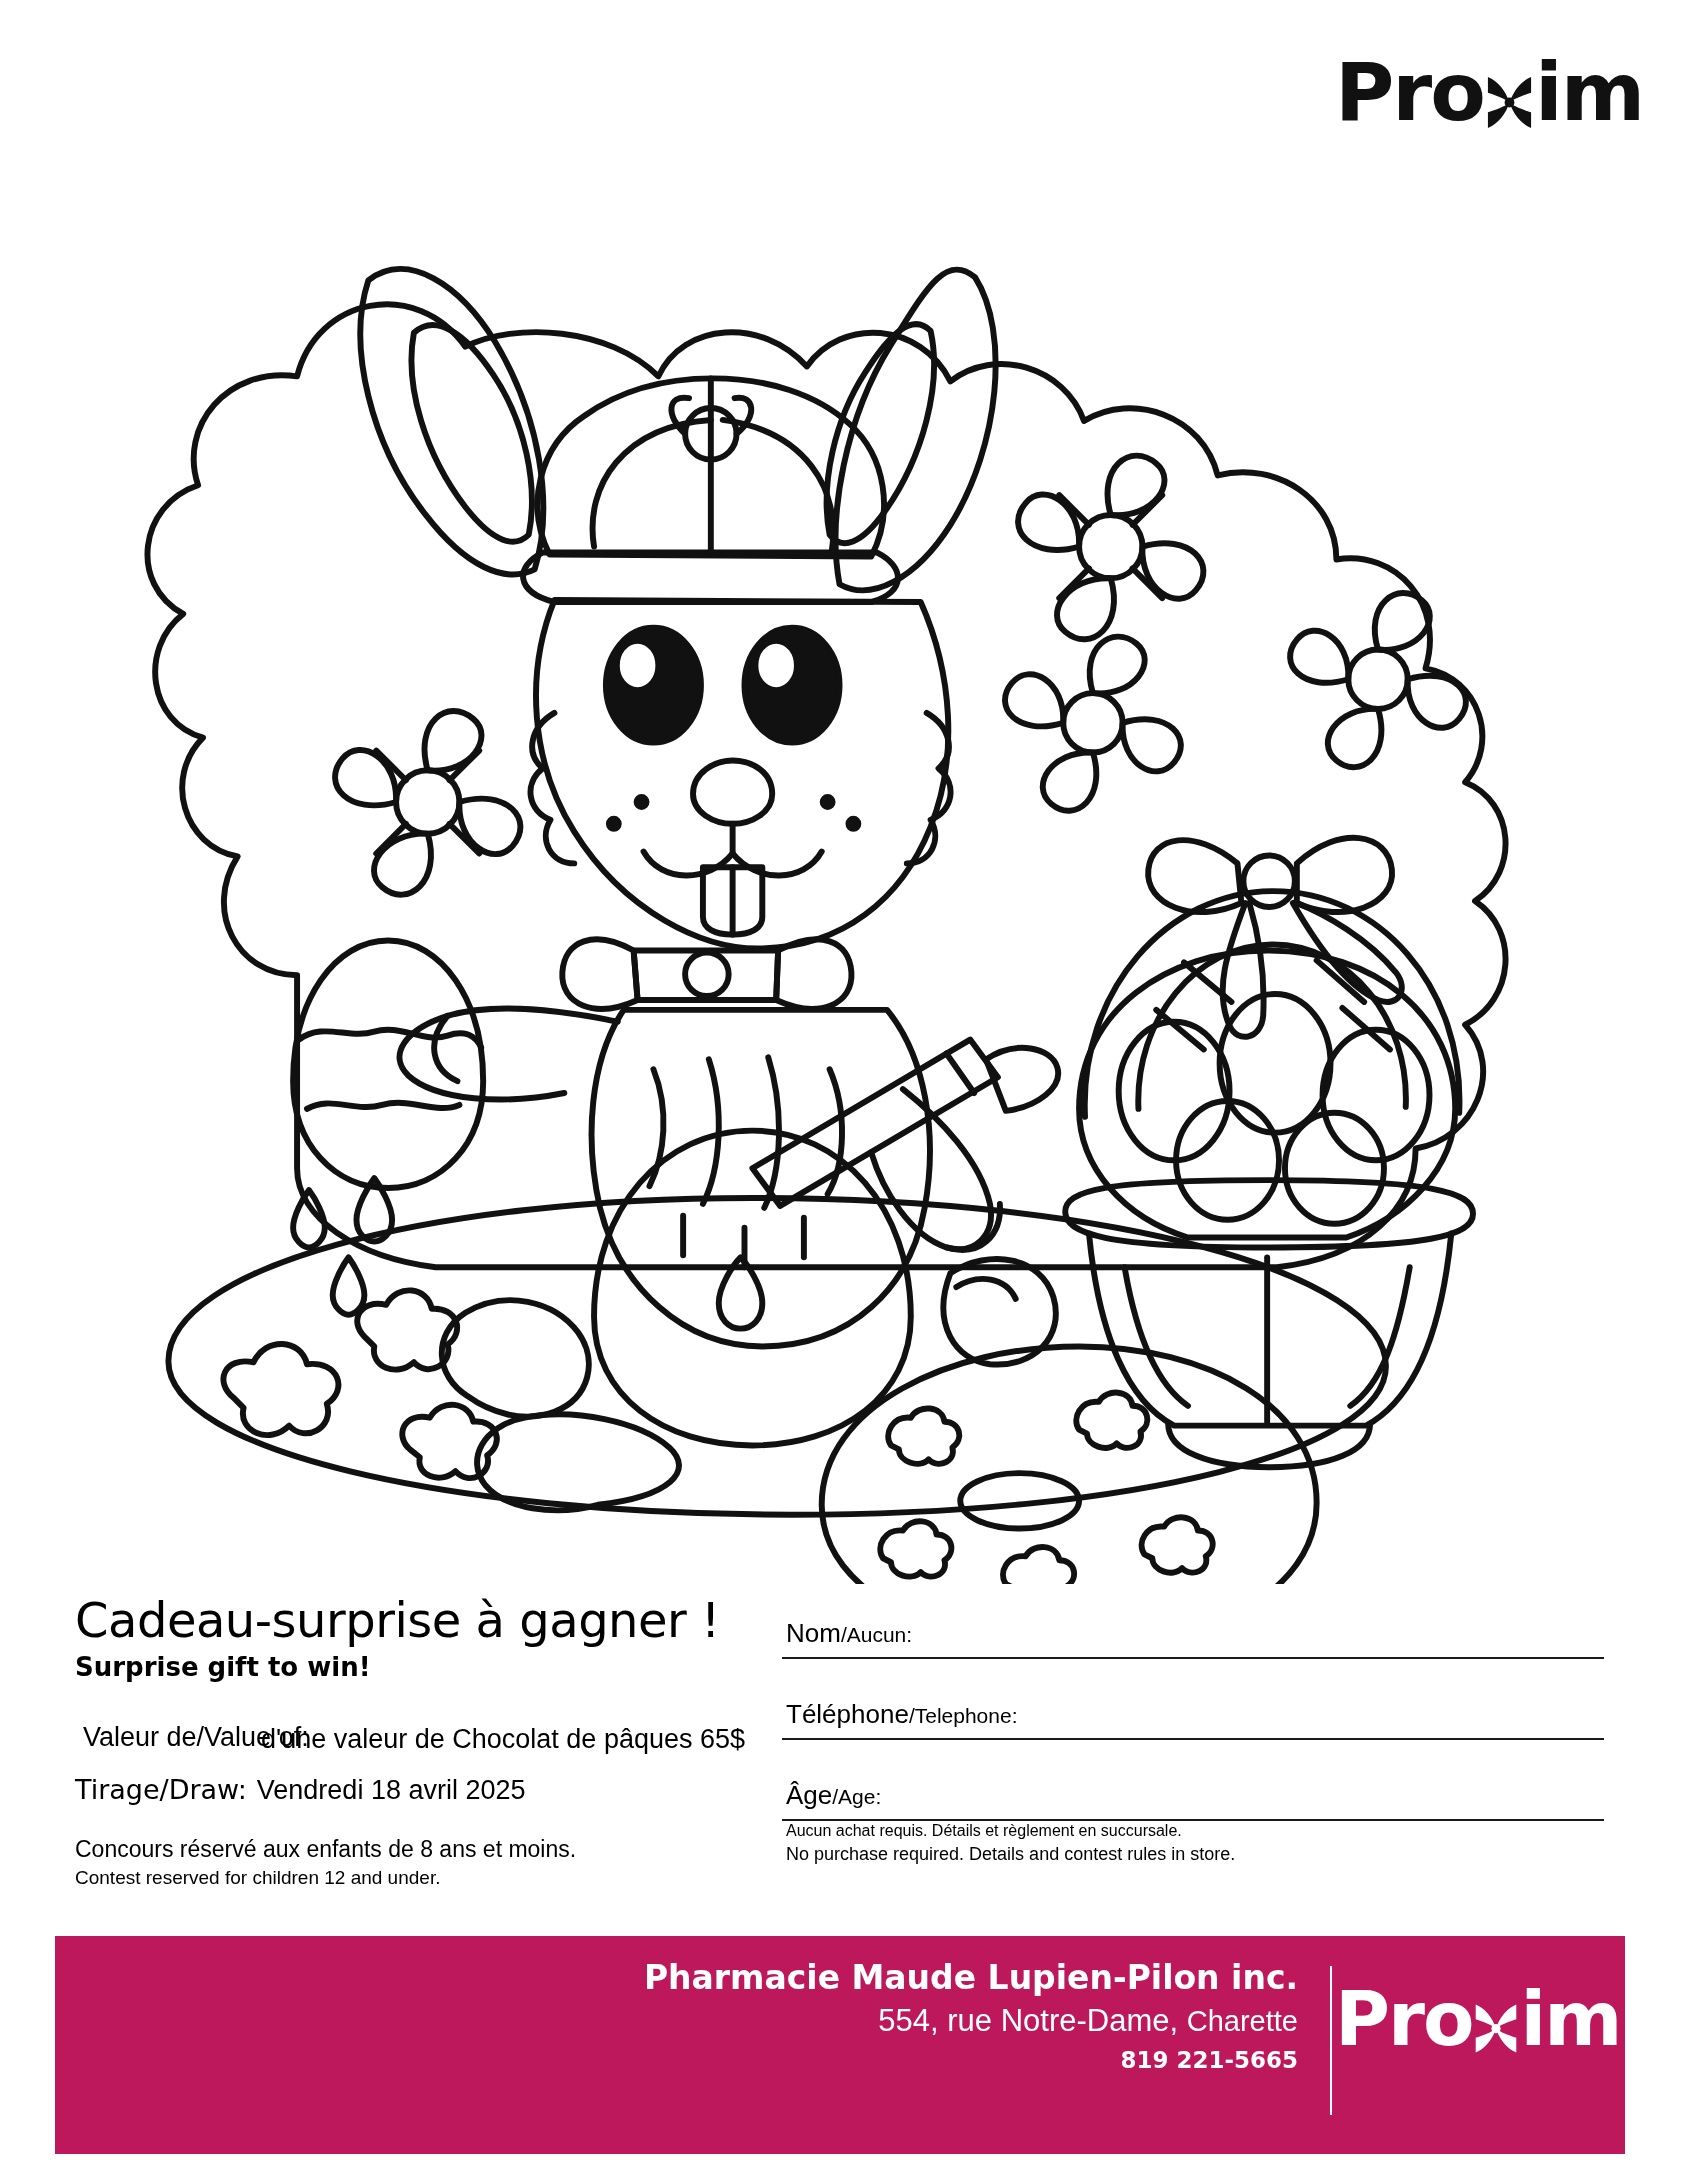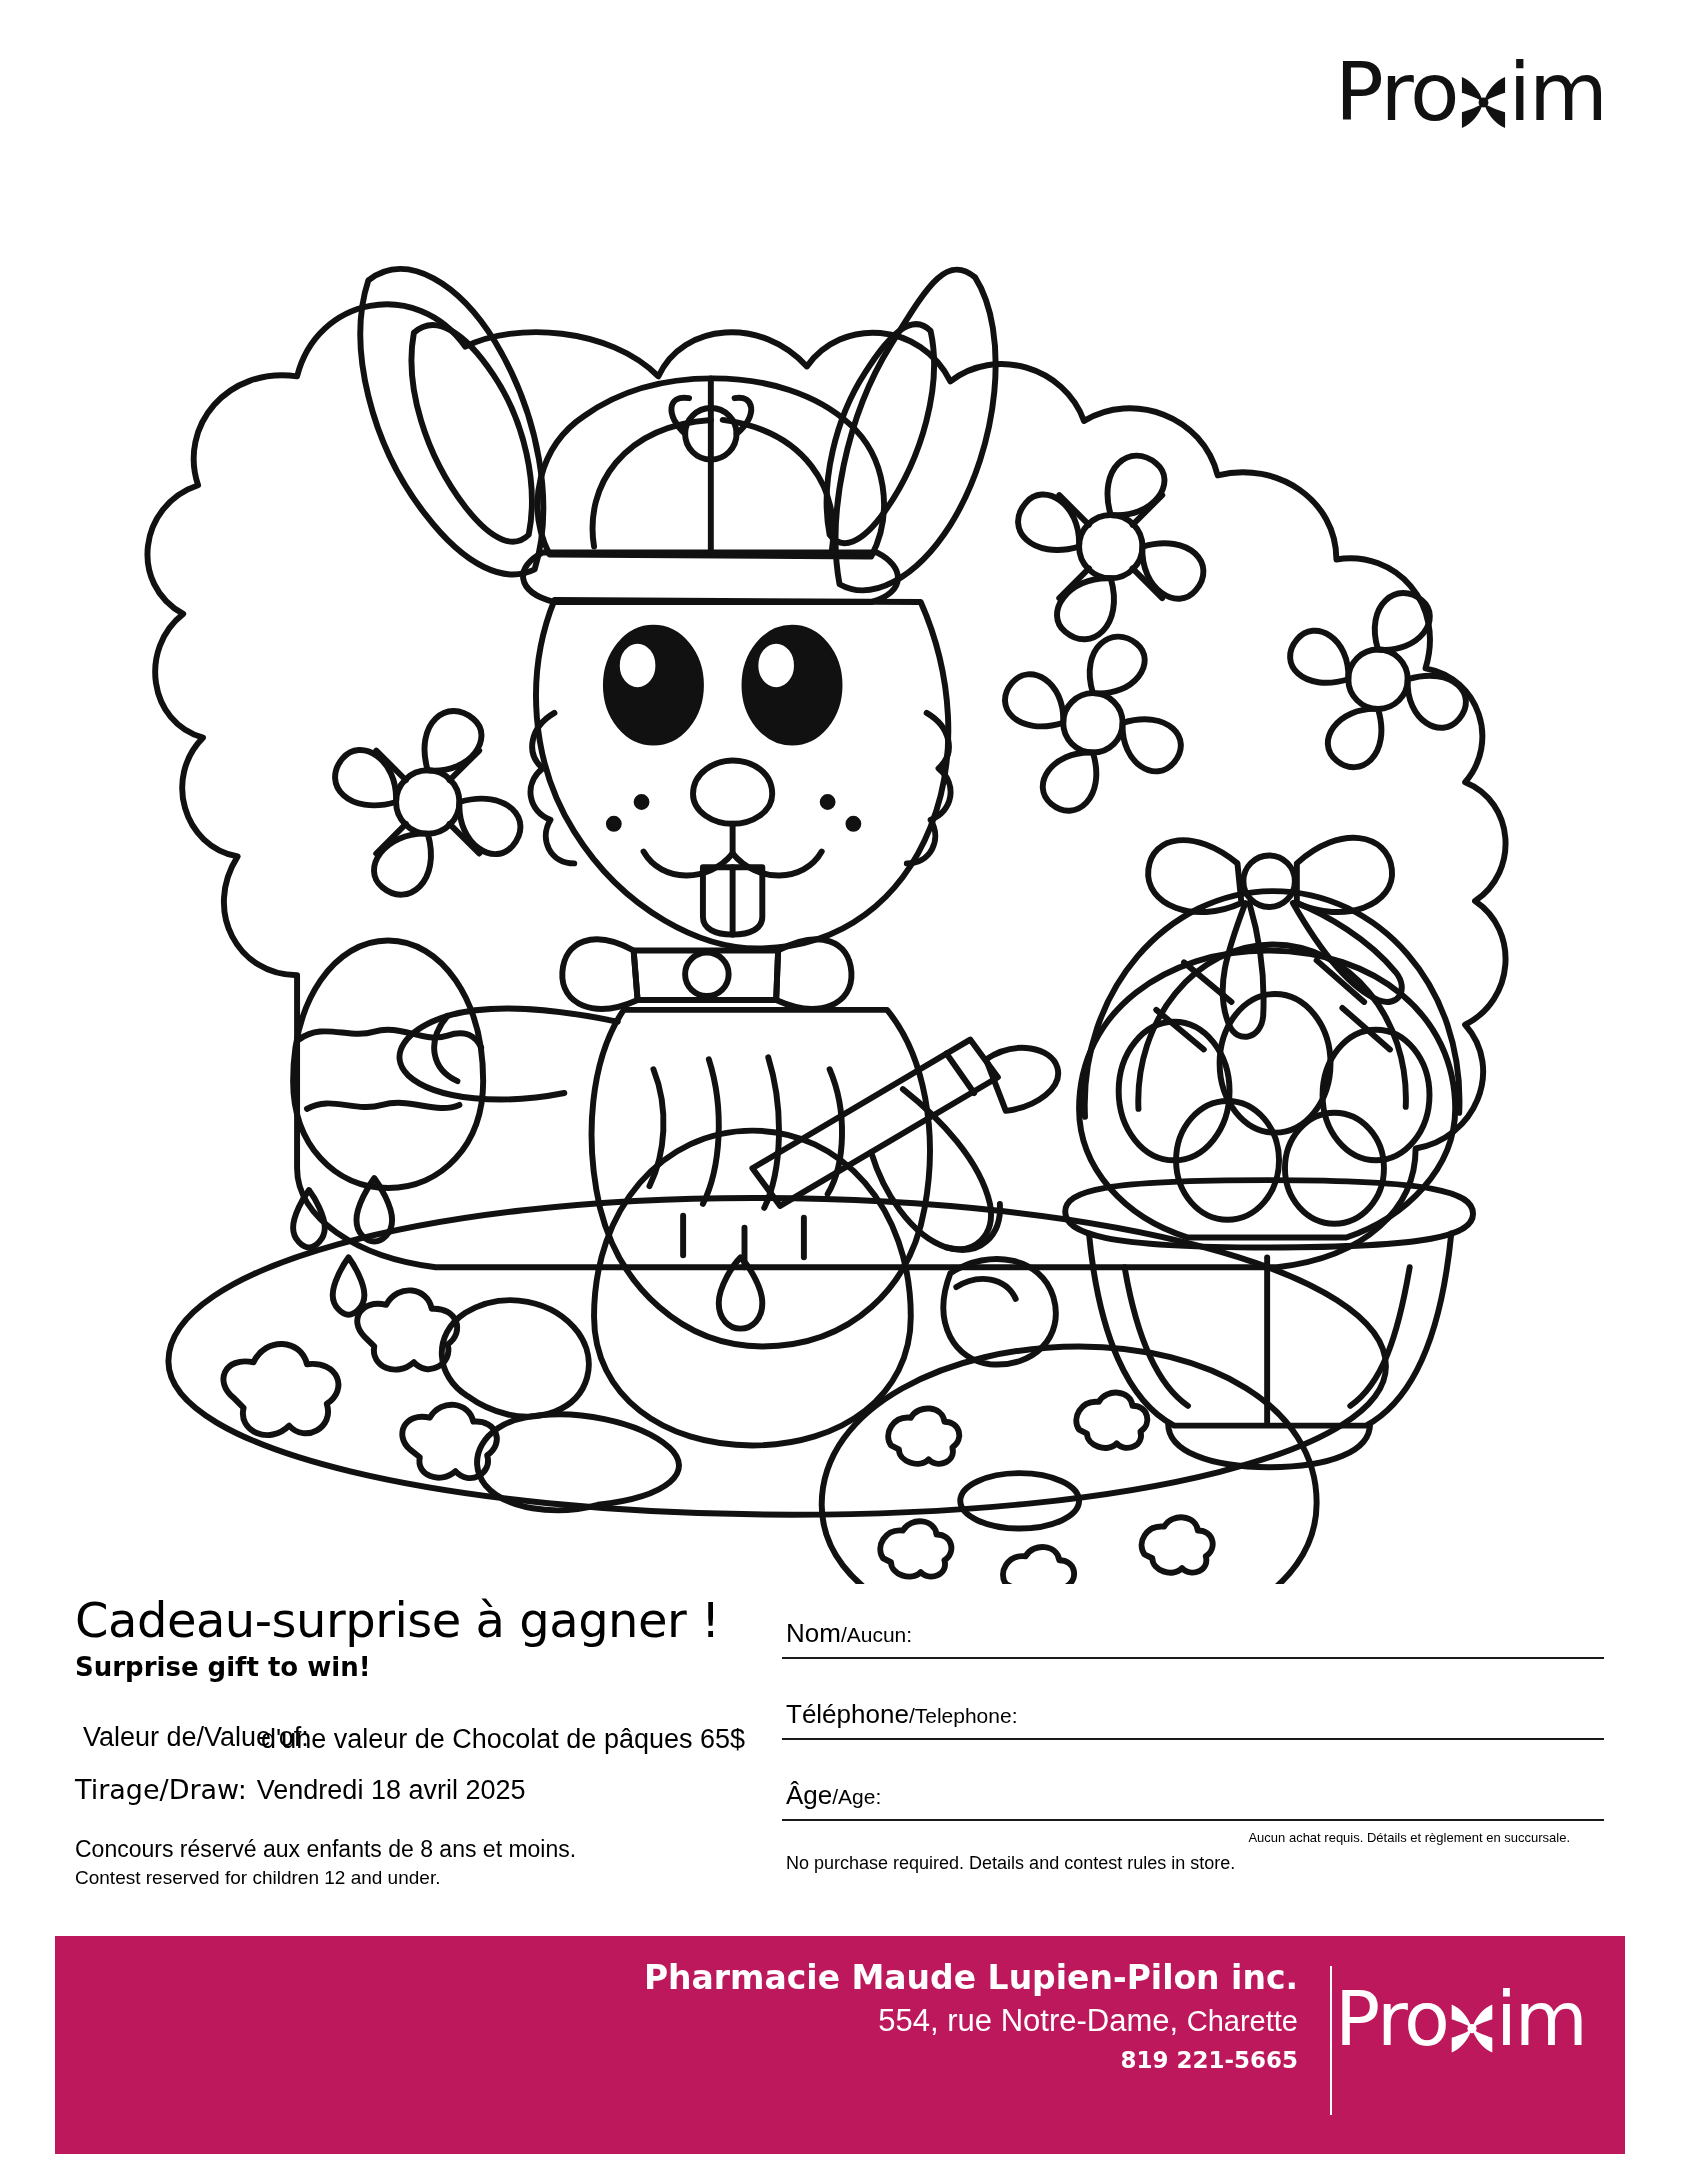--- a/index.html
+++ b/index.html
@@ -19,21 +19,21 @@
   
   .top-logo {
     position: absolute;
     top: 48px;
     right: 61px;
     width: 287px;
     height: 89px;
   }
   .logo-wordmark {
     font-family: "DejaVu Sans", sans-serif;
-    font-weight: normal;
+    font-weight: bold;
     font-size: 81px;
     letter-spacing: -2px;
     line-height: 89px;
     color: #111111;
     white-space: nowrap;
   }
   .logo-wordmark .x-mark {
     display: inline-block;
     position: relative;
     width: 51px;
@@ -118,21 +118,21 @@
   .field-label .fr { font-size: 26px; }
   .field-label .en { font-size: 21px; }
   .field-row-telephone .field-label { left: 4px; }
 
   .disclaimer {
     position: absolute;
     left: 786px;
     top: 1822px;
     width: 792px;
   }
-  .disclaimer .d-fr { font-size: 13px; margin: 8px; text-align: right; }
+  .disclaimer .d-fr { font-size: 16px; margin: 0; }
   .disclaimer .d-en { font-size: 18px; margin: 4px 0 0 0; }
 
   
   .footer-banner {
     position: absolute;
     left: 55px;
     top: 1936px;
     width: 1570px;
     height: 218px;
     background: #be185d;

